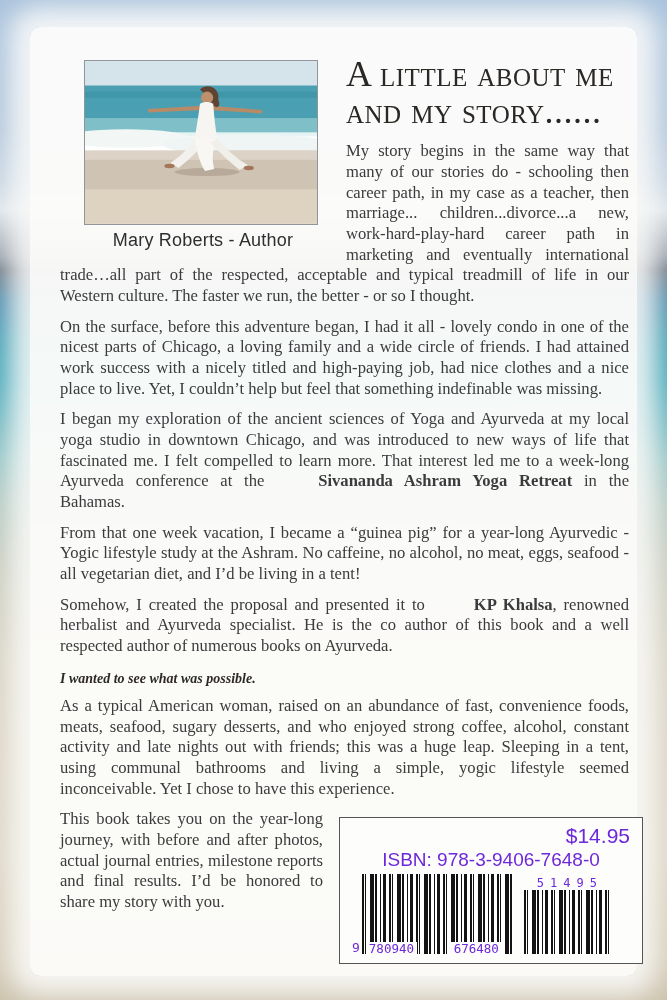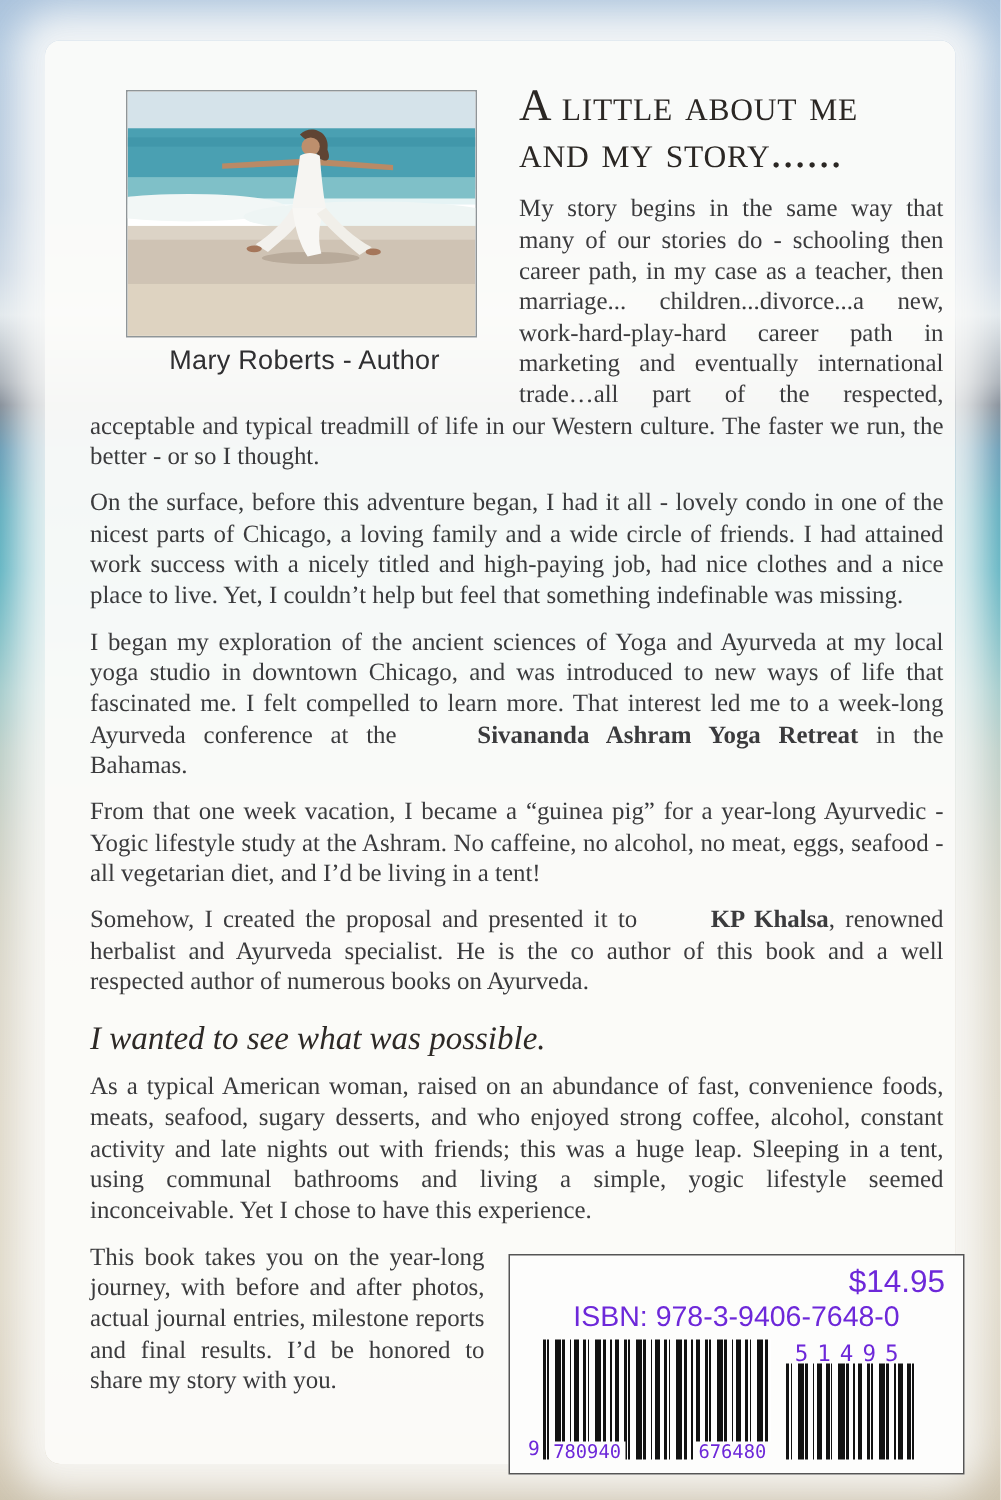--- a/index.html
+++ b/index.html
@@ -15,49 +15,49 @@
     box-shadow:0 0 26px 20px rgba(251,251,249,0.88);}
   .content{position:relative;z-index:2;padding:56px 38px 0 60px;color:#3b3b3d;
     font-size:16.6px;line-height:1.245;text-align:justify;}
   .photo-block{float:left;width:238px;margin:4px 24px 6px -12px;text-align:center;padding-left:36px;}
   .photo-frame{width:234px;height:165px;border:1px solid #8f9598;background:#fff;
     box-sizing:border-box;overflow:hidden;}
   .photo-frame svg{display:block;width:100%;height:100%;}
   .photo-caption{font-family:"Liberation Sans",sans-serif;font-size:18px;
     color:#2f2f31;margin-top:4px;letter-spacing:.2px;}
   h1.title{margin:0 0 12px 0;font-family:"Liberation Serif",serif;font-weight:normal;
-    font-variant:small-caps;font-size:30px;line-height:1.02;letter-spacing:.5px;
+    font-variant:small-caps;font-size:36px;line-height:1.02;letter-spacing:.5px;
     color:#2b2724;text-align:left;}
   p{margin:0 0 10px 0;}
-  h2.statement{font-size:22px;font-style:italic;font-weight:normal;color:#2d2926;
+  h2.statement{font-size:14px;font-style:italic;font-weight:bold;color:#2d2926;
     margin:13px 0 9px 0;text-align:left;}
   .bold{font-weight:bold;margin-left:42px;}
   
   .barcode-box{float:right;width:304px;height:147px;margin:8px -14px 6px 16px;
     background:#fdfdfc;border:1px solid #555;box-sizing:border-box;
     padding:6px 12px 8px 12px;font-family:"Liberation Sans",sans-serif;
     color:#6d28d9;text-align:left;}
   .price-row{text-align:right;font-size:21px;line-height:24px;}
   .isbn-row{text-align:center;font-size:19px;line-height:22px;margin:1px 0 3px 0;}
   .ean-wrap{display:flex;align-items:flex-end;}
   .ean-left-digit{font-family:"DejaVu Sans Mono",monospace;font-size:13px;
     line-height:13px;margin-right:2px;}
   .ean-main{position:relative;width:152px;height:80px;}
   .bars{background:repeating-linear-gradient(90deg,
       #131313 0 2px,#fff 2px 3px,#131313 3px 4px,#fff 4px 8px,
       #131313 8px 12px,#fff 12px 13px,#131313 13px 15px,#fff 15px 18px,
       #131313 18px 19px,#fff 19px 21px,#131313 21px 24px,#fff 24px 27px);}
   .ean-main .bars{position:absolute;inset:0;}
-  .ean-nums{position:absolute;bottom:-1px;left:4px;right:0;display:flex;
+  .ean-nums{position:absolute;bottom:-1px;left:4px;right:12px;display:flex;
     justify-content:space-between;font-family:"DejaVu Sans Mono",monospace;
     font-size:12.5px;line-height:13px;}
   .ean-nums span{background:#fdfdfc;padding:0 3px;}
   .ean-addon{width:86px;margin-left:10px;}
-  .addon-nums{font-family:"DejaVu Sans Mono",monospace;font-size:15px;
-    line-height:14px;letter-spacing:6px;padding-left:6px;}
+  .addon-nums{font-family:"DejaVu Sans Mono",monospace;font-size:12px;
+    line-height:14px;letter-spacing:6px;text-align:center;padding-left:6px;}
   .addon-bars{height:64px;}
   .clear{clear:both;}
 </style>
 </head>
 <body>
 
 <div class="cover">
   <div class="panel"></div>
   <div class="content">
 

